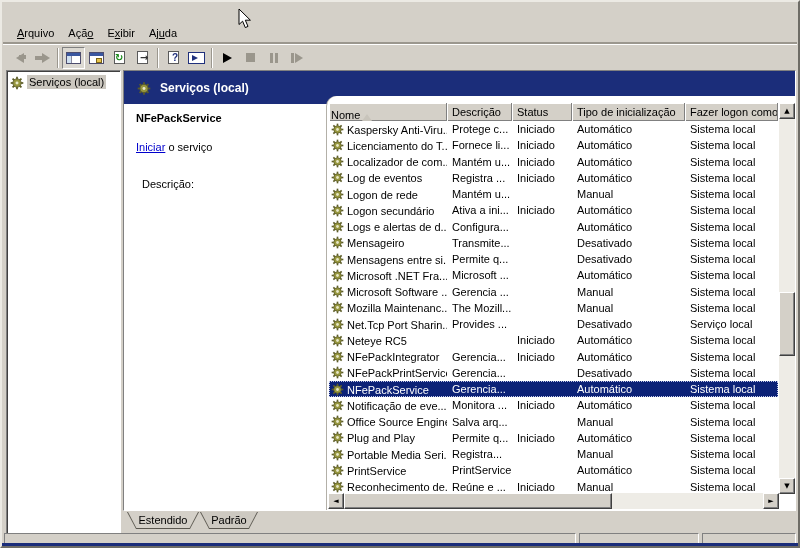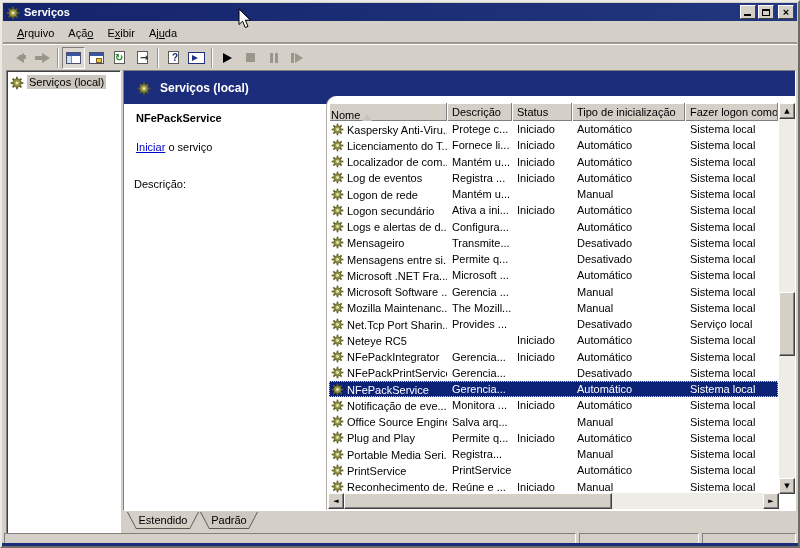--- a/index.html
+++ b/index.html
@@ -67,21 +67,21 @@
 
   .right-pane{position:absolute;left:121px;top:68px;width:673px;height:441px;background:#fff;
     border:1px solid;border-color:#808080 #fff #fff #808080;}
   .banner{position:absolute;left:122px;top:69px;width:671px;height:33px;
     background:var(--c-banner,#1b2d7a);color:#fff;display:flex;align-items:center;padding-left:13px;gap:9px;z-index:1;}
   .banner .bn-title{font-weight:bold;font-size:12px;}
 
   .info-name{position:absolute;left:134px;top:110px;font-weight:bold;z-index:2;}
   .info-action{position:absolute;left:134px;top:139px;z-index:2;}
   .info-action a{color:var(--c-link,#0000cd);text-decoration:underline;margin-top:18px;}
-  .info-desc-label{position:absolute;left:132px;top:176px;z-index:2;}
+  .info-desc-label{position:absolute;left:140px;top:176px;z-index:2;}
   .info-desc{position:absolute;left:134px;top:189px;z-index:2;}
 
   
   .list-panel{position:absolute;left:325px;top:94px;width:468px;height:414px;background:#fff;
     border-top-left-radius:10px;z-index:2;box-shadow:-1px 0 0 #b3b0a8;}
   .list-header{position:absolute;left:2px;top:7px;width:449px;height:18px;display:flex;}
   .hcell{background:var(--c-chrome,#d4d0c8);border-right:1px solid #808080;
     box-shadow:inset 1px 1px 0 #fff,inset 0 -1px 0 #808080;
     display:flex;align-items:center;padding-left:5px;gap:14px;overflow:hidden;white-space:nowrap;}
   .sort-tri{width:0;height:0;border-style:solid;border-width:0 5px 7px 5px;
@@ -148,37 +148,20 @@
           <line x1="11.2" y1="4.8" x2="13.1" y2="2.9"></line>
       </g>
       <circle cx="8" cy="8" r="4.6" fill="#96963e" stroke="#5c5c28" stroke-width="1"></circle>
       <circle cx="8" cy="8" r="1.7" fill="#e8e8c8"></circle>
     </g>
   </defs>
 </svg>
 
 <div class="window">
 
-  <div class="titlebar">
-    <span class="svc-gear">
-      <svg width="14" height="14" viewBox="0 0 16 16">
-          <use href="#gear"></use>
-        </svg>
-    </span>
-    <span class="tb-title">Serviços</span>
-    <span class="winbtn">
-        <span class="min-bar"></span>
-      </span>
-    <span class="winbtn">
-        <span class="max-box"></span>
-      </span>
-    <span class="winbtn close">
-        <span>×</span>
-      </span>
-  </div>
 
   <div class="menubar">
     <span class="menu-item"><u>A</u>rquivo</span>
     <span class="menu-item">Açã<u>o</u></span>
     <span class="menu-item">E<u>x</u>ibir</span>
     <span class="menu-item">Aj<u>u</u>da</span>
   </div>
 
   <div class="toolbar">
     <span class="tbtn">

